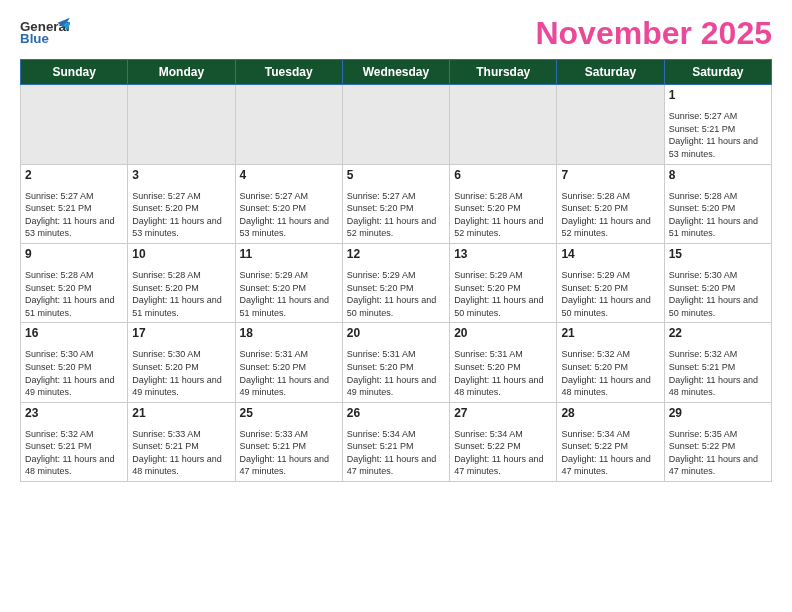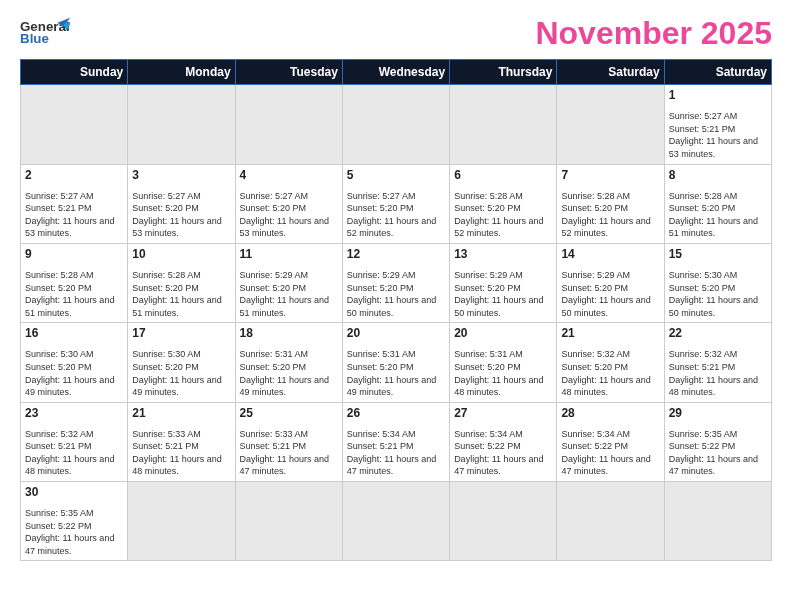--- a/index.html
+++ b/index.html
@@ -43,26 +43,26 @@
       font-size: 14px;
       color: #444;
       margin-top: 2px;
     }
     .calendar-table {
       width: 100%;
       border-collapse: collapse;
       table-layout: fixed;
     }
     .calendar-table th {
-      background: #0f172a;
+      background: #14532d;
       color: #fff;
       font-size: 12px;
       font-weight: bold;
       padding: 5px 4px;
-      text-align: right;
+      text-align: center;
       border: 1px solid #2a6db5;
     }
     .calendar-table td {
       border: 1px solid #ccc;
       vertical-align: top;
       padding: 3px 4px;
       font-size: 9.5px;
       color: #333;
       background: #fff;
       height: 72px;
@@ -240,27 +240,15 @@
           </td>
           <td>
             <span class="day-number">28</span>
             <div class="cell-info"><span>Sunrise: 5:34 AM</span><br><span>Sunset: 5:22 PM</span><br><span>Daylight: 11 hours and 47 minutes.</span></div>
           </td>
           <td>
             <span class="day-number">29</span>
             <div class="cell-info"><span>Sunrise: 5:35 AM</span><br><span>Sunset: 5:22 PM</span><br><span>Daylight: 11 hours and 47 minutes.</span></div>
           </td>
         </tr>
-        <tr>
-          <td>
-            <span class="day-number">30</span>
-            <div class="cell-info"><span>Sunrise: 5:35 AM</span><br><span>Sunset: 5:22 PM</span><br><span>Daylight: 11 hours and 47 minutes.</span></div>
-          </td>
-          <td class="empty"></td>
-          <td class="empty"></td>
-          <td class="empty"></td>
-          <td class="empty"></td>
-          <td class="empty"></td>
-          <td class="empty"></td>
-        </tr>
       </tbody>
   </table>
 </div>
 
 </body></html>

